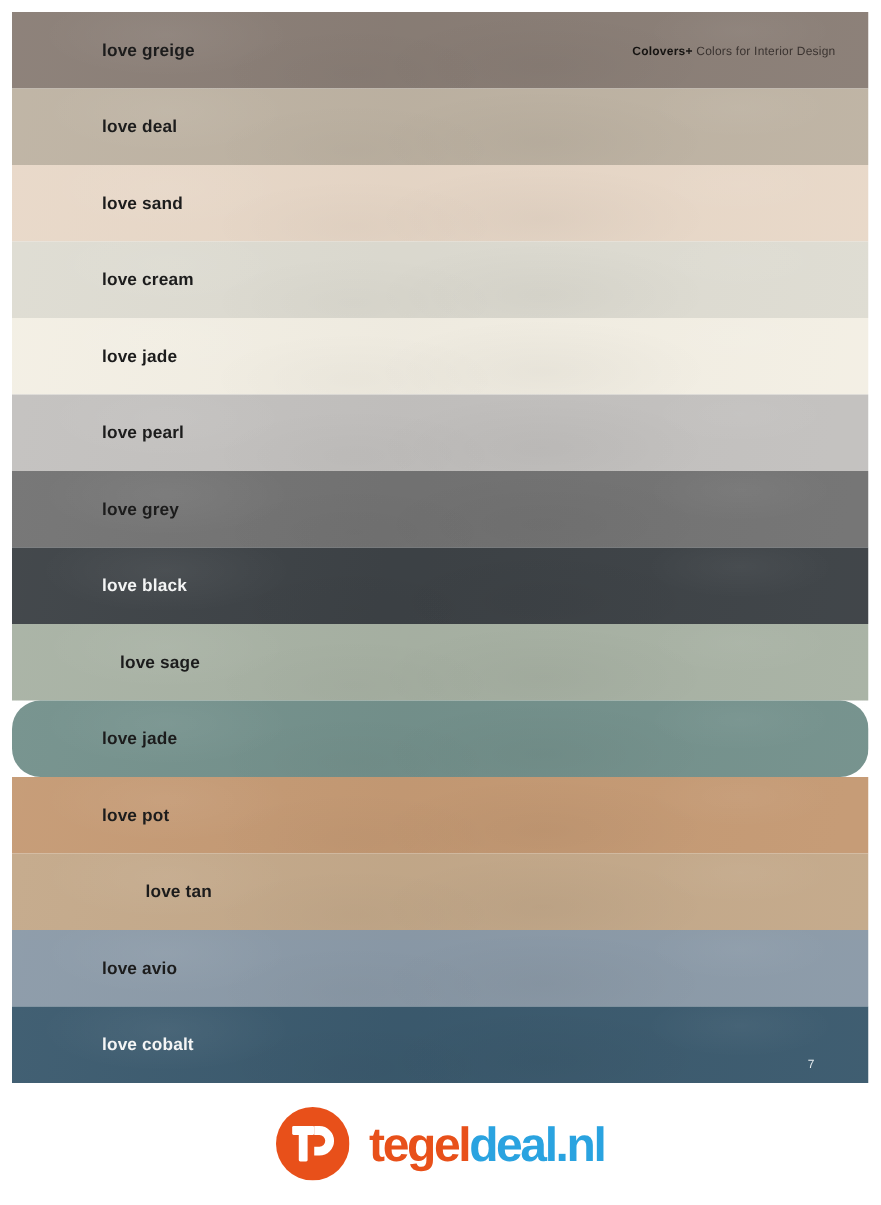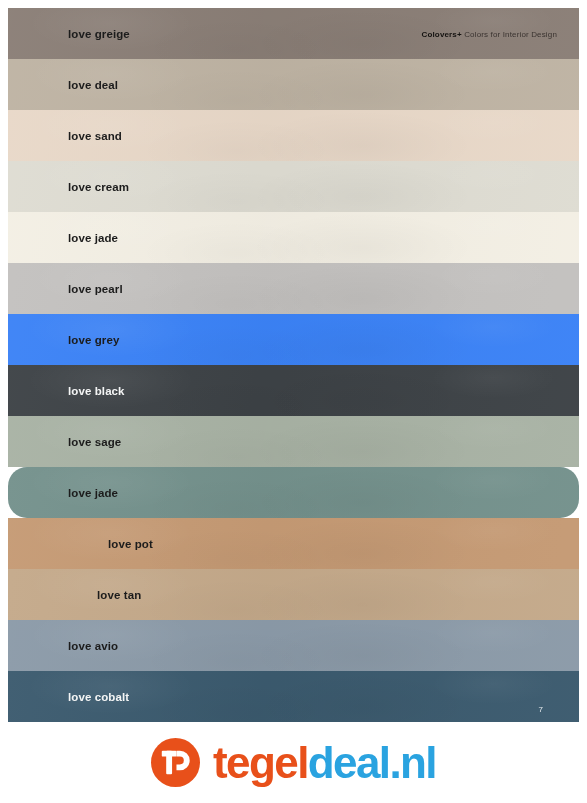--- a/index.html
+++ b/index.html
@@ -121,21 +121,21 @@
     gap: 13px;
   }
 
   #logo-mark {
     width: 49px;
     height: 49px;
     flex: 0 0 auto;
   }
 
   #logo-wordmark {
-    font-size: 44px;
+    font-size: 32px;
     font-weight: 700;
     letter-spacing: -1.6px;
     line-height: 1;
   }
   #logo-wordmark .word-a { color: #e8501a; }
   #logo-wordmark .word-b { color: #2aa3e0; }
 </style>
 </head>
 <body>
 
@@ -155,33 +155,33 @@
       </div>
       <div class="swatch-band" style="background: rgb(222, 220, 210);">
         <span class="swatch-label">love cream</span>
       </div>
       <div class="swatch-band" style="background: rgb(243, 239, 228);">
         <span class="swatch-label">love jade</span>
       </div>
       <div class="swatch-band" style="background: rgb(195, 193, 191);">
         <span class="swatch-label">love pearl</span>
       </div>
-      <div class="swatch-band" style="background: #3b82f6;">
+      <div class="swatch-band" style="background: #737373;">
         <span class="swatch-label">love grey</span>
       </div>
       <div class="swatch-band" style="background: rgb(61, 66, 70);">
         <span class="swatch-label light">love black</span>
       </div>
-      <div class="swatch-band" style="background: rgb(168, 178, 164);">
+      <div class="swatch-band" style="background: rgb(168, 178, 164); padding-left: 12px;">
         <span class="swatch-label">love sage</span>
       </div>
       <div class="swatch-band" style="background: rgb(116, 145, 140); border-radius: 19px;">
         <span class="swatch-label">love jade</span>
       </div>
-      <div class="swatch-band" style="background: rgb(197, 154, 116); padding-left: 40px;">
+      <div class="swatch-band" style="background: rgb(197, 154, 116);">
         <span class="swatch-label">love pot</span>
       </div>
       <div class="swatch-band" style="background: rgb(196, 169, 138); padding-left: 29px;">
         <span class="swatch-label">love tan</span>
       </div>
       <div class="swatch-band" style="background: rgb(139, 154, 168);">
         <span class="swatch-label">love avio</span>
       </div>
       <div class="swatch-band" style="background: rgb(59, 90, 110);">
         <span class="swatch-label light">love cobalt</span>

